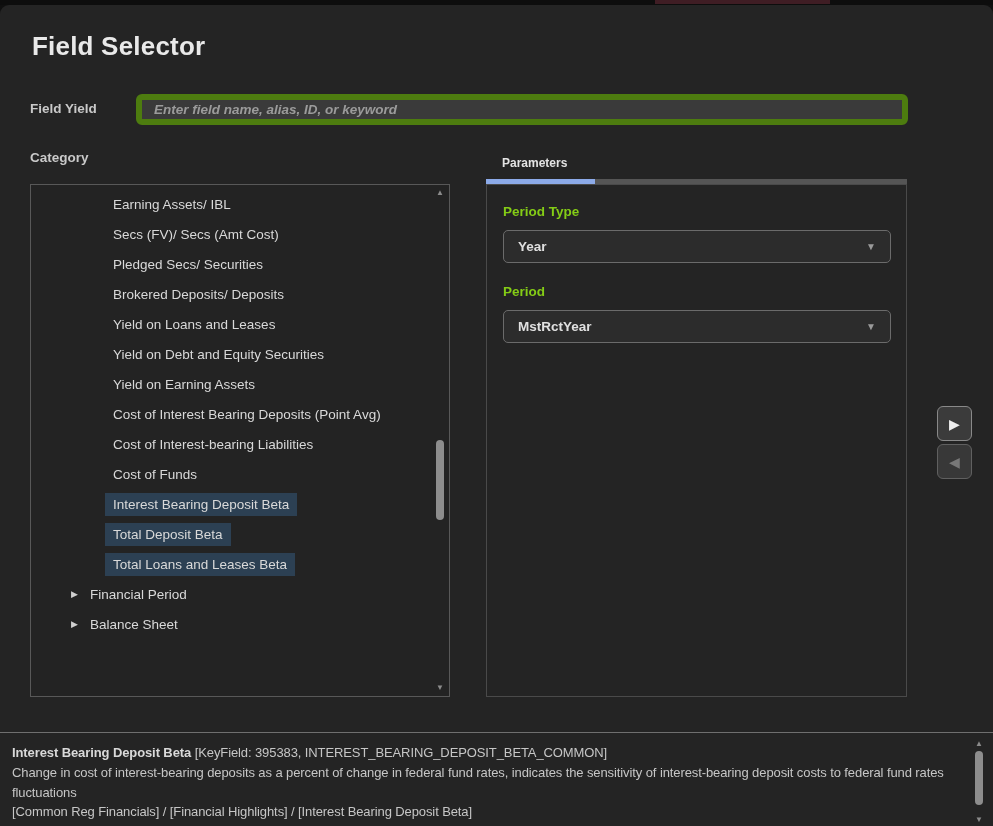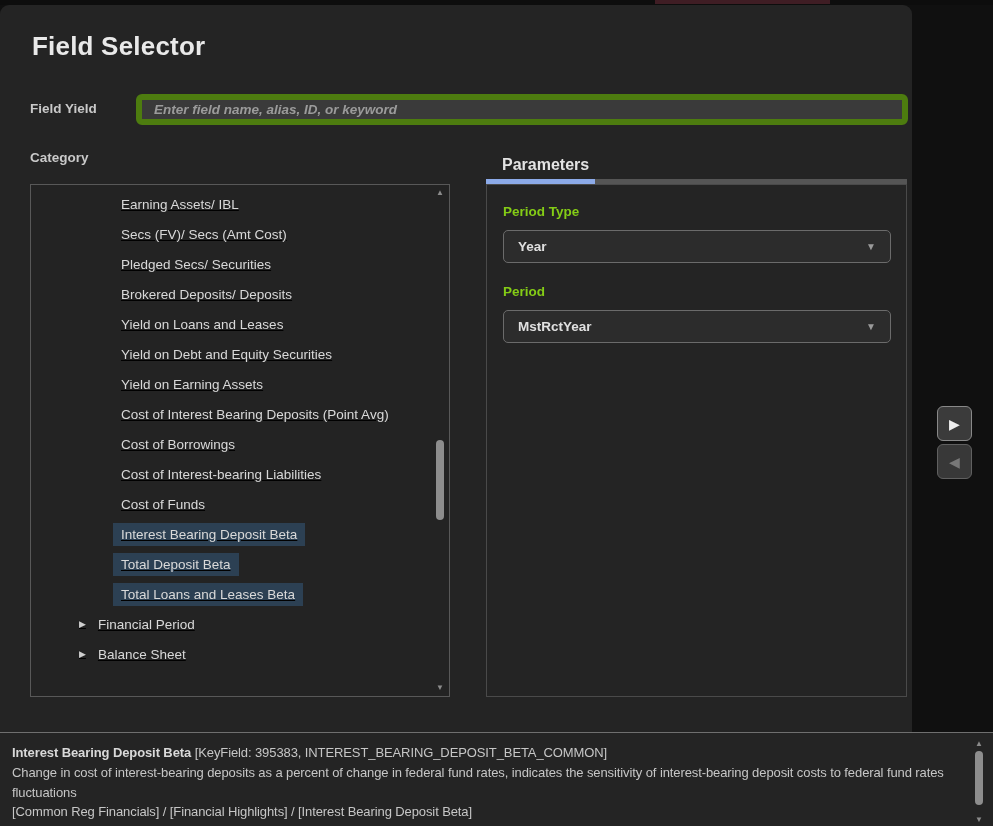--- a/index.html
+++ b/index.html
@@ -5,59 +5,59 @@
   * { margin:0; padding:0; box-sizing:border-box; }
   html,body { width:993px; height:826px; background:#101010; overflow:hidden;
               font-family:"Liberation Sans", sans-serif; }
   #stage { position:relative; width:993px; height:826px; }
 
   
   .top-strip { position:absolute; left:0; top:0; width:993px; height:5px; background:#0d0d0d; }
   .top-strip .red-seg { position:absolute; left:655px; top:0; width:175px; height:4px; background:#3f1d24; }
 
   
-  .dialog { position:absolute; left:0; top:5px; width:912px; height:821px;
+  .dialog { position:absolute; left:0; top:5px; width:993px; height:821px;
             background:#242424; border-radius:9px 9px 0 0; }
 
   .title { position:absolute; left:32px; top:26px; font-size:26px; font-weight:bold;
            color:#e9e9e9; letter-spacing:.2px; }
 
   .lbl { position:absolute; font-size:13.5px; font-weight:bold; color:#c9c9c9; }
   .lbl-search { left:30px; top:96px; }
   .lbl-category { left:30px; top:145px; }
 
   .search-input { position:absolute; left:136px; top:89px; width:772px; height:31px;
                   background:#3a3a3a; border:6px solid #4d7c0f; border-radius:6px;
                   color:#e0e0e0; font-size:13.5px; padding:0 12px;
                   font-family:"Liberation Sans", sans-serif; outline:none; }
   .search-input::placeholder { color:#9b9b9b; font-style:italic; font-weight:bold; opacity:1; }
 
   
   .listbox { position:absolute; left:30px; top:179px; width:420px; height:513px;
              border:1px solid #585858; background:#232323; overflow:hidden; }
-  .list-items { position:absolute; left:12px; top:4px; right:16px;text-decoration:underline; }
+  .list-items { position:absolute; left:4px; top:4px; right:16px; }
   .list-item { height:30px; display:flex; align-items:center; padding-left:70px;
                color:#d9d9d9; font-size:13.5px; white-space:nowrap; cursor:default; }
   .list-item .item-label { padding:4px 8px; }
   .list-item.selected .item-label { background:#2c4053; }
   .list-item.parent { padding-left:36px; }
   .list-item.parent .tree-arrow { font-size:9px; color:#cfcfcf; margin-right:12px; }
   .list-item.parent .item-label { padding:4px 0; font-weight:normal; }
 
   
   .vscroll { position:absolute; top:2px; right:2px; bottom:2px; width:14px; }
   .sb-arrow { position:absolute; left:0; width:14px; height:12px; text-align:center;
               font-size:8px; color:#8b8b8b; line-height:12px; cursor:pointer; }
   .sb-arrow.up { top:0; }
   .sb-arrow.down { bottom:0; }
   .sb-thumb { position:absolute; left:3px; width:8px; background:#8d8d8d; border-radius:4px; }
   .cat-thumb { top:253px; height:80px; }
 
   
-  .tab-label { position:absolute; left:502px; top:151px; font-size:16px; font-weight:bold;
+  .tab-label { position:absolute; left:502px; top:151px; font-size:12px; font-weight:bold;
                color:#e3e3e3; cursor:pointer; }
   .tab-underline { position:absolute; left:486px; top:174px; width:109px; height:5px; background:#8caae8; }
   .tab-strip-rest { position:absolute; left:595px; top:174px; width:312px; height:5px; background:#555555; }
 
   .params-panel { position:absolute; left:486px; top:179px; width:421px; height:513px;
                   border:1px solid #4a4a4a; background:#242424; }
   .param-lbl { position:absolute; left:16px; font-size:13.5px; font-weight:bold; color:#84cc16; }
   .param-lbl.pt { top:19px; }
   .param-lbl.pd { top:99px; }
   .dropdown { position:absolute; left:16px; width:388px; height:33px; background:#2c2c2c;
@@ -126,23 +126,20 @@
           <div class="list-item">
             <span class="item-label">Yield on Debt and Equity Securities</span>
           </div>
           <div class="list-item">
             <span class="item-label">Yield on Earning Assets</span>
           </div>
           <div class="list-item">
             <span class="item-label">Cost of Interest Bearing Deposits (Point Avg)</span>
           </div>
           <div class="list-item">
-            <span class="item-label">Cost of Borrowings</span>
-          </div>
-          <div class="list-item">
             <span class="item-label">Cost of Interest-bearing Liabilities</span>
           </div>
           <div class="list-item">
             <span class="item-label">Cost of Funds</span>
           </div>
           <div class="list-item selected">
             <span class="item-label">Interest Bearing Deposit Beta</span>
           </div>
           <div class="list-item selected">
             <span class="item-label">Total Deposit Beta</span>

